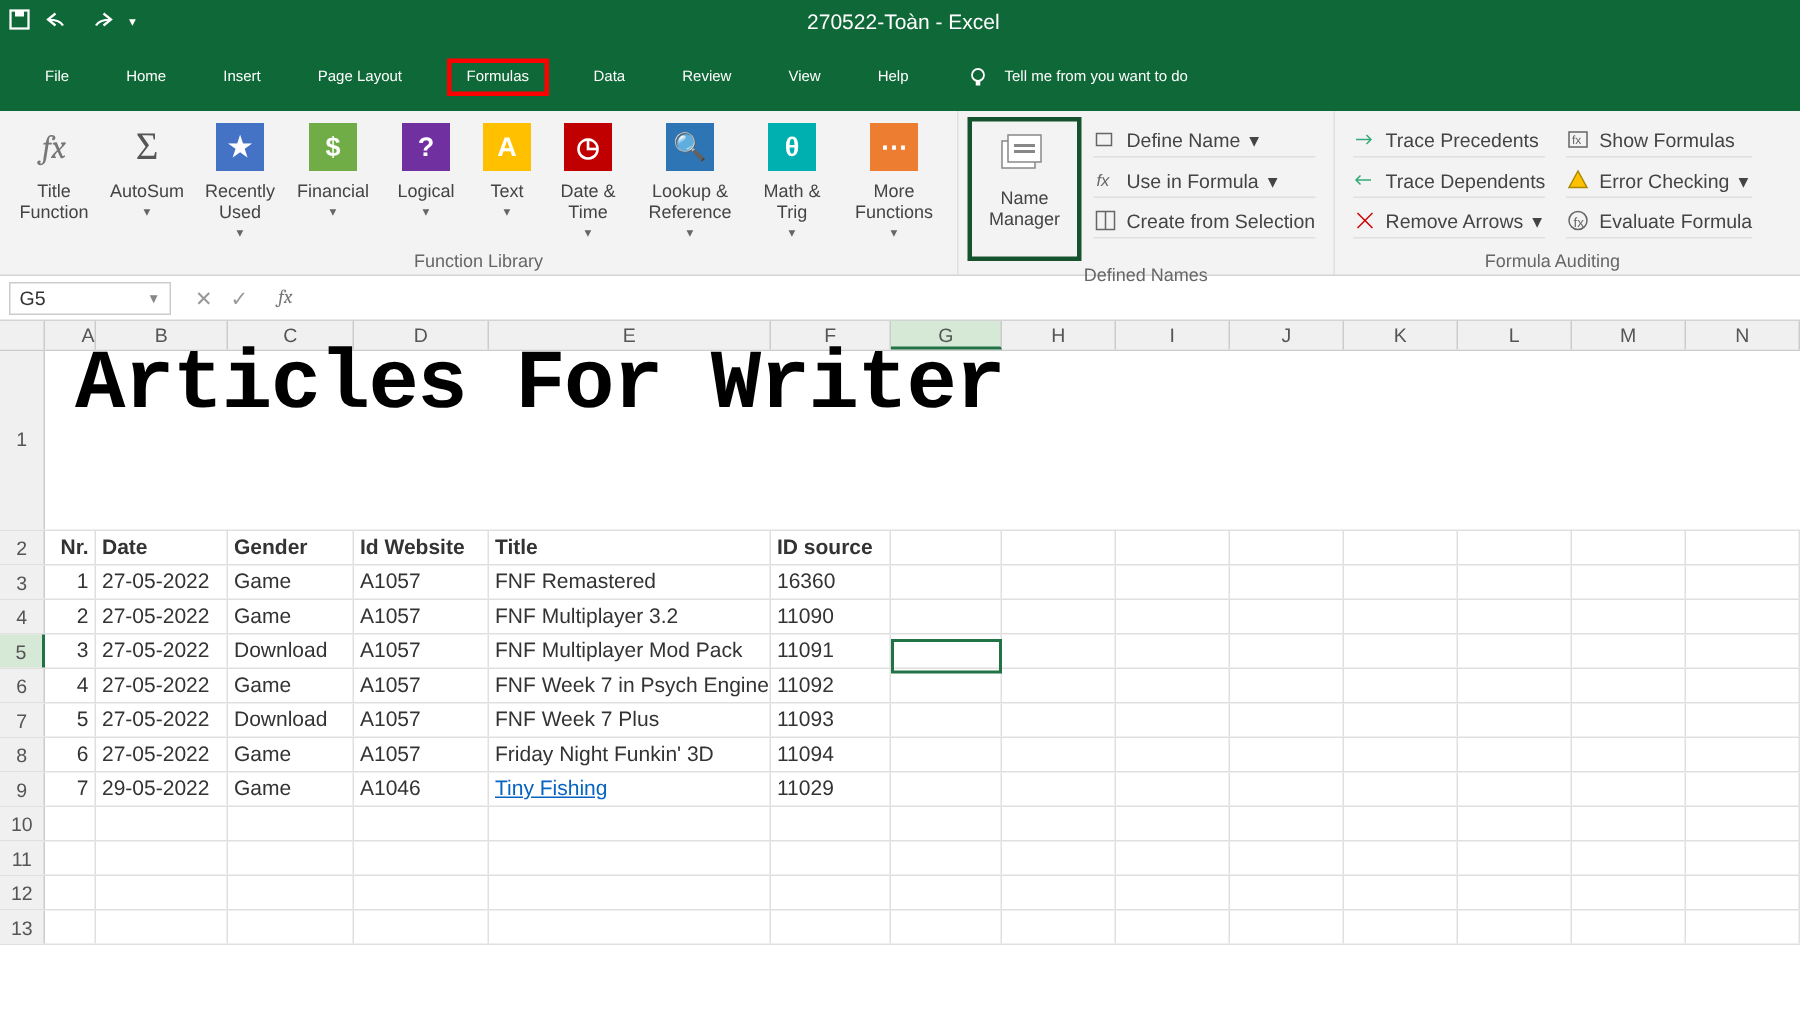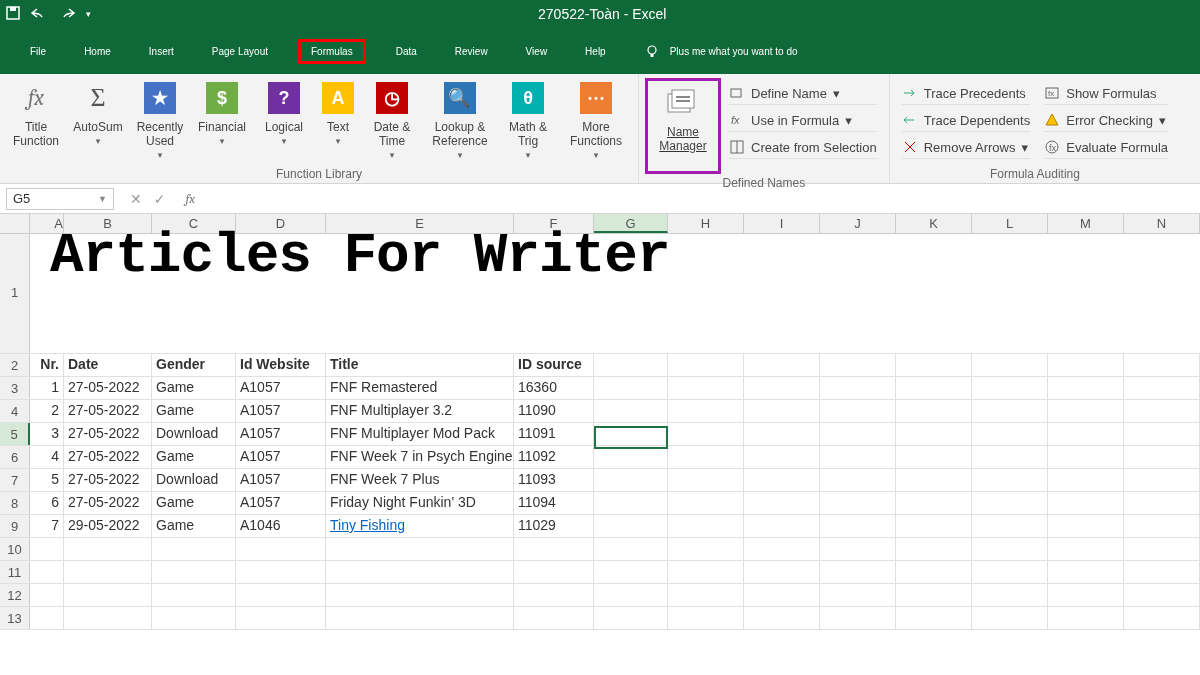--- a/index.html
+++ b/index.html
@@ -31,21 +31,21 @@
 .ic-star { background:#4472c4; }
 .ic-fin { background:#70ad47; }
 .ic-log { background:#7030a0; }
 .ic-txt { background:#ffc000; }
 .ic-date { background:#c00000; }
 .ic-look { background:#2e75b6; }
 .ic-math { background:#00b0b0; }
 .ic-more { background:#ed7d31; }
 
 .name-mgr { width: 70px; }
-.name-mgr-highlight { border: 3px solid #a21caf; padding: 2px 0; text-decoration: underline; }
+.name-mgr-highlight { border: 3px solid #14532d; padding: 2px 0; }
 
 .small-list { display: flex; flex-direction: column; gap: 4px; padding: 4px 6px; font-size: 13px; color: #444; text-align: center; }
 .small-list .row { display: flex; align-items: center; gap: 6px; cursor: pointer; white-space: nowrap; }
 .small-list .smallicon { width: 16px; height: 16px; display:inline-block; }
 
 .formulabar { height: 30px; background: #fff; border-bottom: 1px solid #d4d4d4; display: flex; align-items: center; font-size: 13px; }
 .namebox { width: 108px; border: 1px solid #ccc; height: 22px; margin: 0 4px 0 6px; padding: 4px 6px; display:flex; align-items:center; justify-content:space-between; }
 .namebox .dd { font-size:9px; color:#888; }
 .fb-btns { display:flex; gap:12px; padding: 0 12px; color:#999; font-size:14px; }
 .fb-fx { color:#777; font-style:italic; font-family:'Cambria',serif; padding: 0 8px; }
@@ -108,21 +108,21 @@
   <span class="tab highlighted">Formulas</span>
   <span class="tab">Data</span>
   <span class="tab">Review</span>
   <span class="tab">View</span>
   <span class="tab">Help</span>
   <div class="tellme">
     <span class="lightbulb"><svg width="16" height="16" viewBox="0 0 16 16">
           <circle cx="8" cy="7" r="4" fill="none" stroke="#fff" stroke-width="1.2"></circle>
           <rect x="6.5" y="11" width="3" height="3" fill="#fff"></rect>
         </svg></span>
-    <span>Plus me what you want to do</span>
+    <span>Tell me from you want to do</span>
   </div>
 </div>
 
 <div class="ribbon">
   <div class="group">
     <div class="group-body">
       <div class="bigbtn">
         <div class="icon">
             <span class="ic-fx">fx</span>
           </div>

